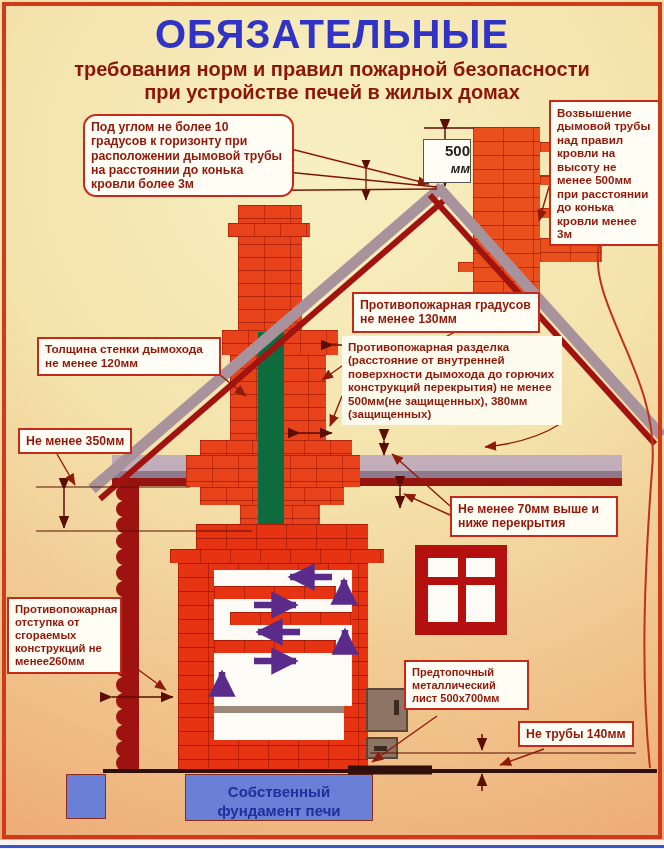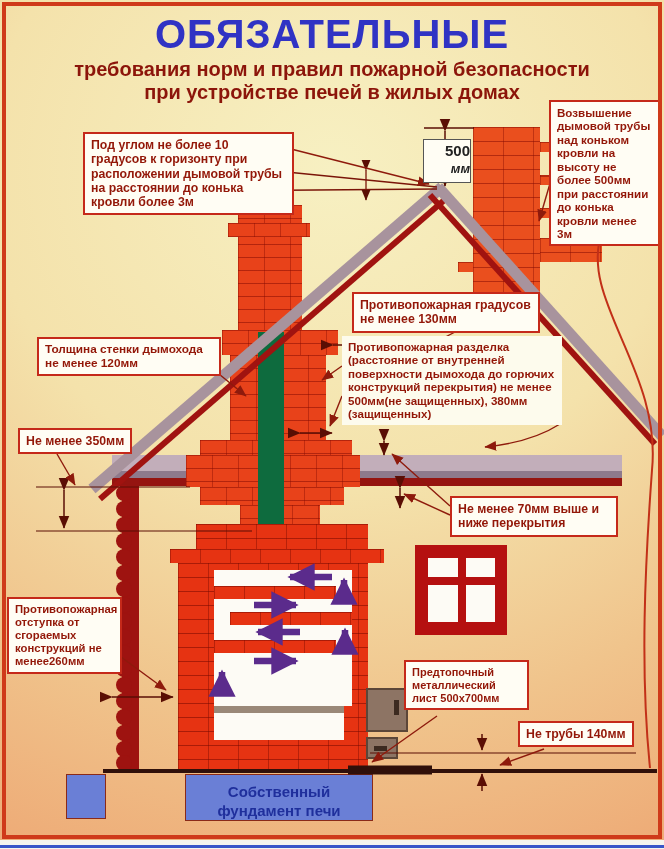--- a/index.html
+++ b/index.html
@@ -206,23 +206,23 @@
       <line x1="345" y1="651" x2="345" y2="630" marker-end="url(#p)"></line>
       <line x1="254" y1="661" x2="296" y2="661" marker-end="url(#p)"></line>
       <line x1="222" y1="693" x2="222" y2="672" marker-end="url(#p)"></line>
     </g>
   </svg>
 
   <div class="title">ОБЯЗАТЕЛЬНЫЕ</div>
   <div class="subtitle sub1">требования норм и правил пожарной безопасности</div>
   <div class="subtitle sub2">при устройстве печей в жилых домах</div>
 
-  <div class="ann" style="left:83px;top:132px;width:195px;">Под углом не более 10 градусов к горизонту при расположении дымовой трубы на расстоянии до конька кровли более 3м</div>
-
-  <div class="ann" style="left:549px;top:100px;width:96px;font-size:11.6px;">Возвышение дымовой трубы над коньком кровли на высоту не более 500мм при расстоянии до конька кровли менее 3м</div>
+  <div class="ann" style="left:83px;top:114px;width:195px;border-radius:13px;">Под углом не более 10 градусов к горизонту при расположении дымовой трубы на расстоянии до конька кровли более 3м</div>
+
+  <div class="ann" style="left:549px;top:100px;width:96px;font-size:11.6px;">Возвышение дымовой трубы над правил кровли на высоту не менее 500мм при расстоянии до конька кровли менее 3м</div>
 
   <div class="dimbox" style="left:423px;top:139px;width:46px;height:40px;padding-top:2px;text-align:right;">
     <div>500</div>
     <div style="font-size:13px;font-style:italic;">мм</div>
   </div>
 
   <div class="ann" style="left:352px;top:292px;width:172px;">Противопожарная градусов не менее 130мм</div>
 
   <div class="ann noborder" style="left:342px;top:336px;width:208px;font-size:11.6px;">Противопожарная разделка (расстояние от внутренней поверхности дымохода до горючих конструкций перекрытия) не менее 500мм(не защищенных), 380мм (защищенных)</div>
 

